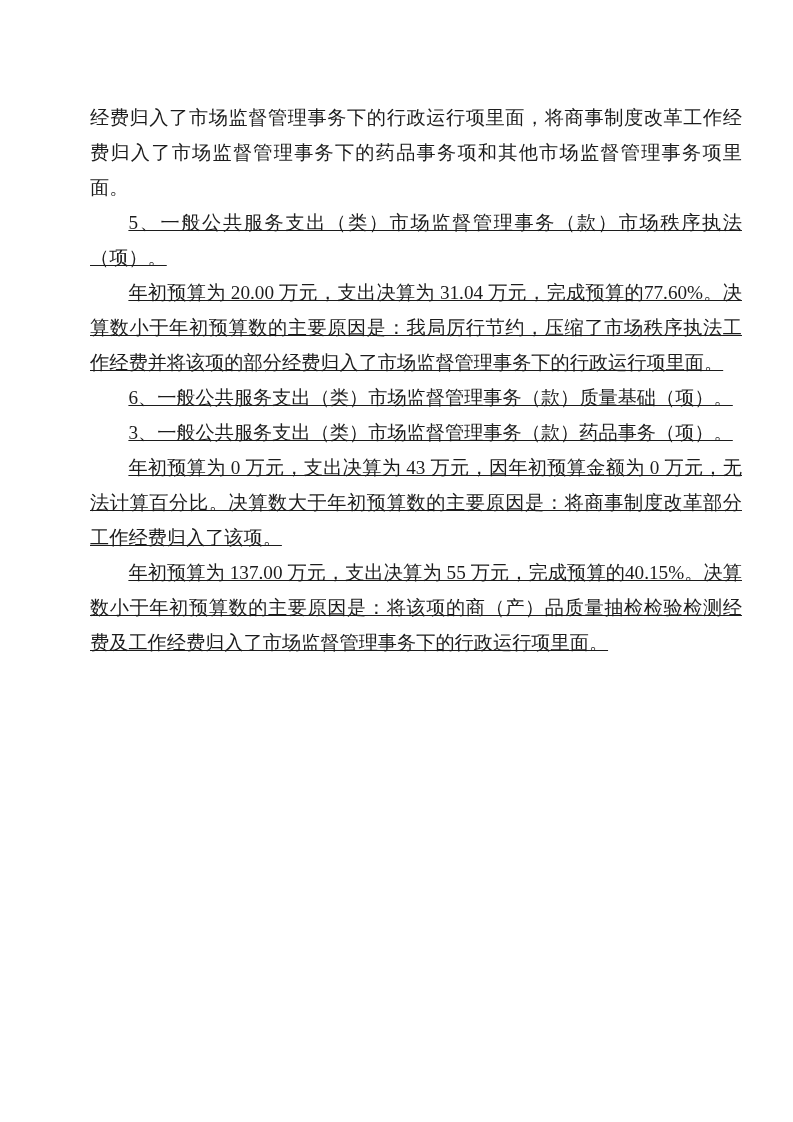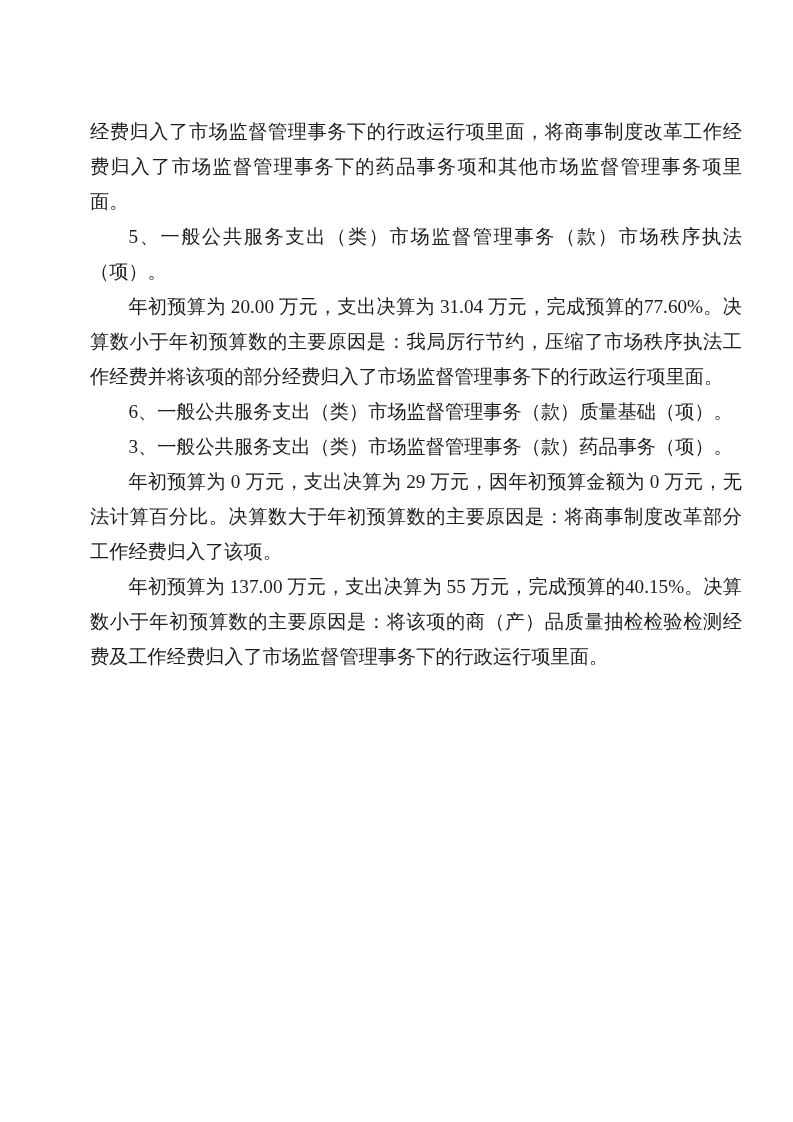--- a/index.html
+++ b/index.html
@@ -4,52 +4,53 @@
 <style>
   html, body {
     margin: 0;
     padding: 0;
     background: #ffffff;
   }
   .page {
     position: relative;
     width: 793px;
     height: 1058px;
-    margin: 18px auto;
+    margin: 4px auto;
     background: #ffffff;
     box-sizing: border-box;
     padding: 96px 51px 0 90px;
     color: #1c1c1c;
     font-family: "Liberation Serif", "DejaVu Serif", serif;
     font-size: 19.2px;
     line-height: 35px;
     overflow: hidden;
   }
   .page p {
     margin: 0;
     text-align: justify;
     line-break: strict;
     word-break: normal;
   }
   .page p.ind {
     text-indent: 2em;
+    text-decoration: underline;
   }
 </style>
 </head>
 <body>
 
 <div class="page">
   <p>经费归入了市场监督管理事务下的行政运行项里面，将商事制度改革工作经费归入了市场监督管理事务下的药品事务项和其他市场监督管理事务项里面。</p>
 
   <p class="ind">5、一般公共服务支出（类）市场监督管理事务（款）市场秩序执法（项）。</p>
 
   <p class="ind">年初预算为 20.00 万元，支出决算为 31.04 万元，完成预算的77.60%。决算数小于年初预算数的主要原因是：我局厉行节约，压缩了市场秩序执法工作经费并将该项的部分经费归入了市场监督管理事务下的行政运行项里面。</p>
 
   <p class="ind">6、一般公共服务支出（类）市场监督管理事务（款）质量基础（项）。</p>
 
 
   <p class="ind">3、一般公共服务支出（类）市场监督管理事务（款）药品事务（项）。</p>
 
-  <p class="ind">年初预算为 0 万元，支出决算为 29 万元，因年初预算金额为 0 万元，无法计算百分比。决算数大于年初预算数的主要原因是：将商事制度改革部分工作经费归入了该项。</p>
+  <p class="ind">年初预算为 0 万元，支出决算为 43 万元，因年初预算金额为 0 万元，无法计算百分比。决算数大于年初预算数的主要原因是：将商事制度改革部分工作经费归入了该项。</p>
 
 
   <p class="ind">年初预算为 137.00 万元，支出决算为 55 万元，完成预算的40.15%。决算数小于年初预算数的主要原因是：将该项的商（产）品质量抽检检验检测经费及工作经费归入了市场监督管理事务下的行政运行项里面。</p>
 </div>
 
 </body></html>

